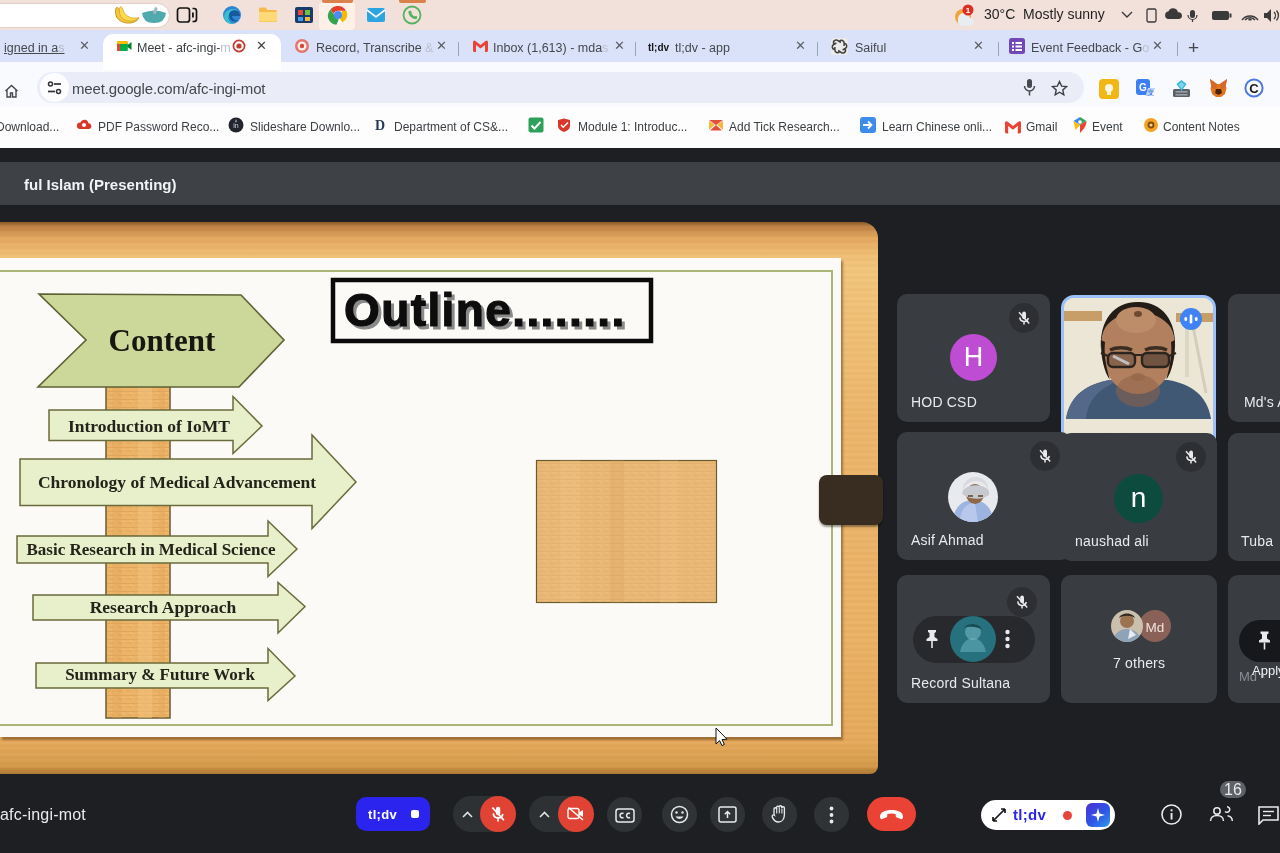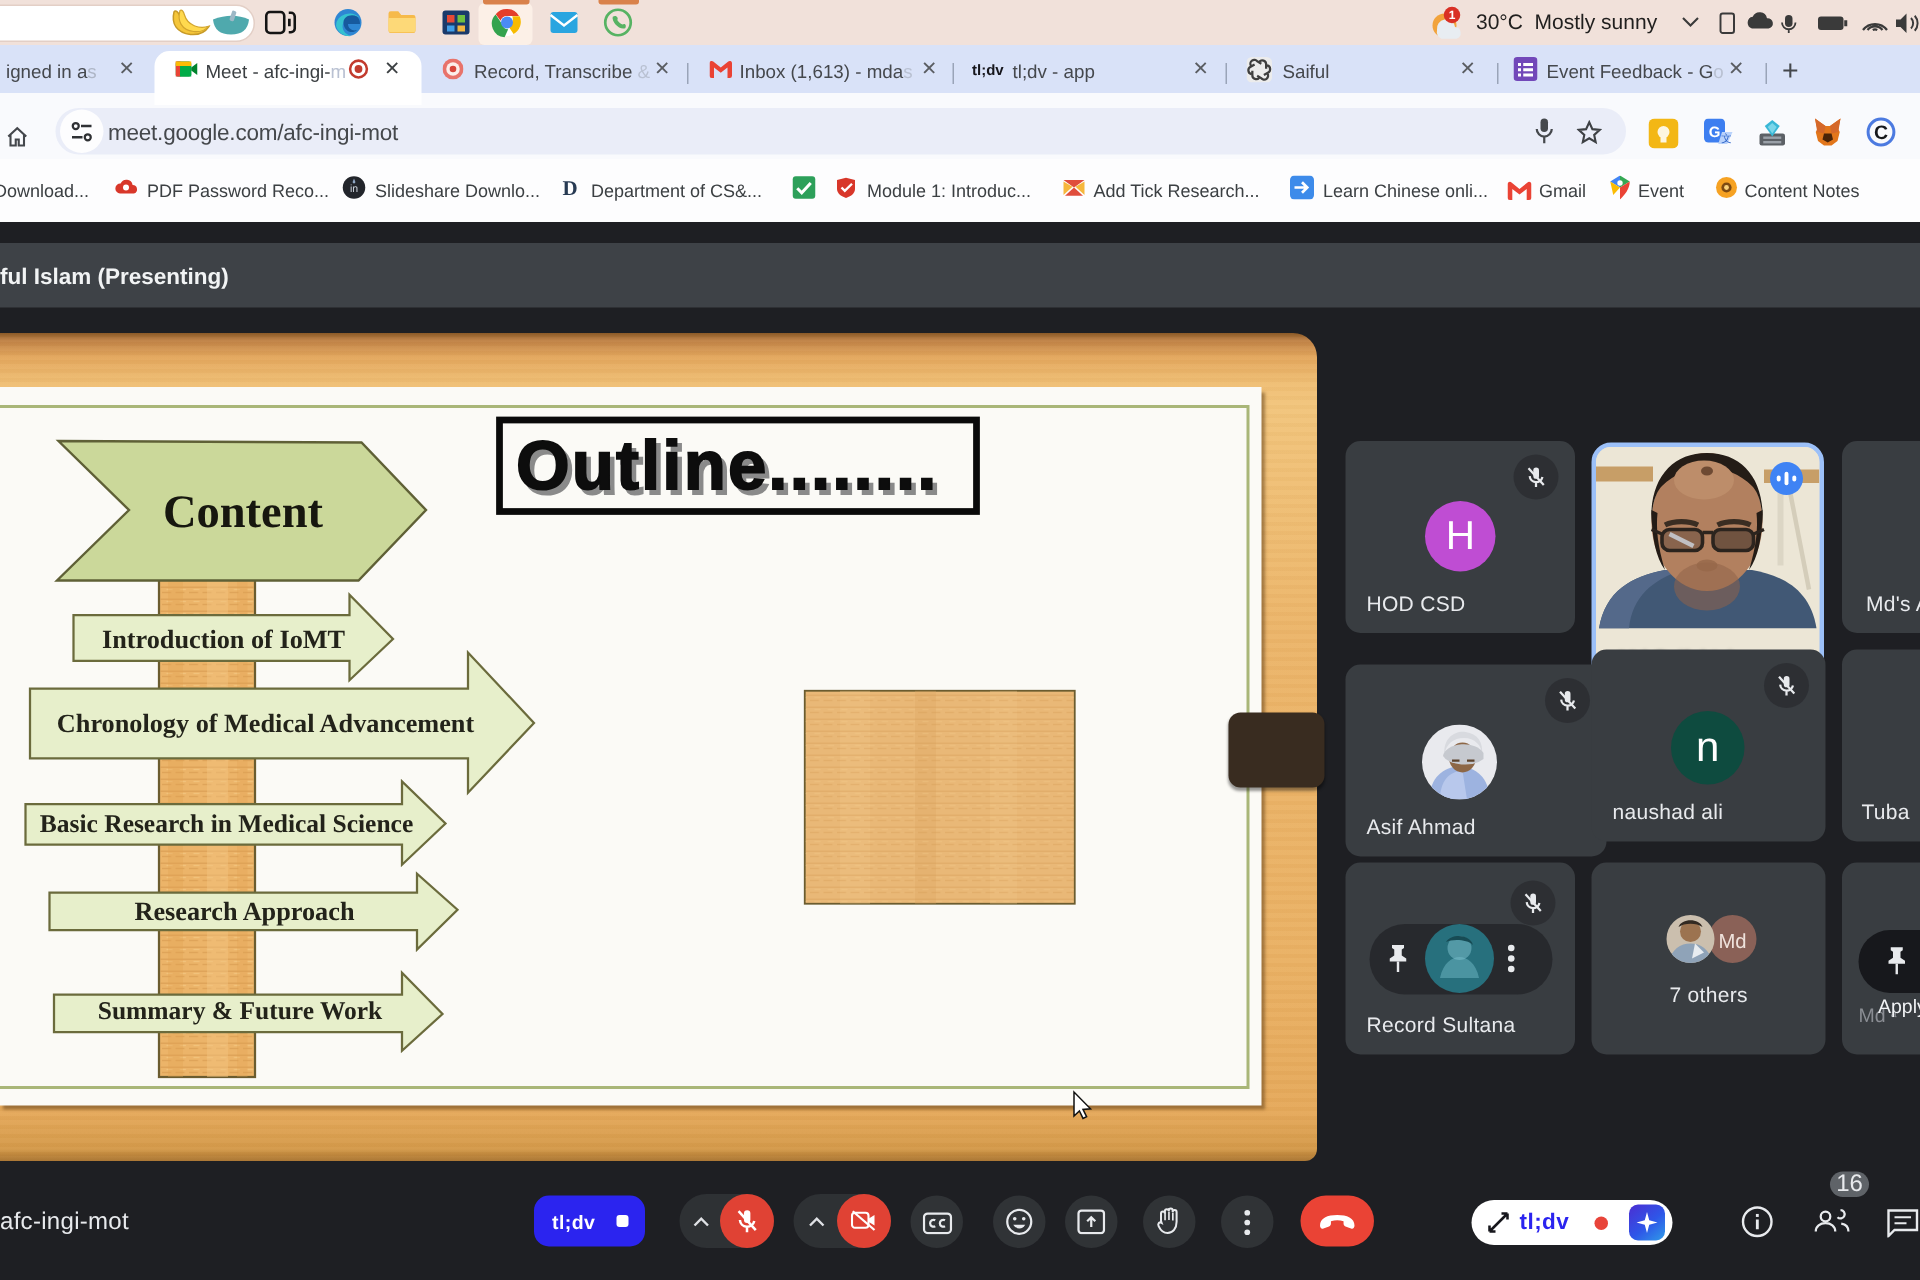--- a/index.html
+++ b/index.html
@@ -29,21 +29,21 @@
   #urltxt { left:72px; top:18px; font-size:15px; color:#45484c; letter-spacing:-0.15px; }
 
   
   #bookmarks { left:0; top:106px; width:1280px; height:42px; background:#fdfdfe; }
   .bm { position:absolute; top:14px; font-size:12px; color:#3c4043; white-space:nowrap; }
   .bmi { position:absolute; top:11px; width:16px; height:16px; }
 
   
   #meet { left:0; top:148px; width:1280px; height:705px; background:#1e1f23; }
   #presentbar { left:0; top:14px; width:1280px; height:43px; background:#3e4247; color:#f1f3f4; font-size:15px; font-weight:bold; }
-  #presentbar span { position:absolute; left:0; top:14px; }
+  #presentbar span { position:absolute; left:0; top:14px;padding-left:24px; }
 
   
   #wood { left:0; top:74px; width:878px; height:552px; border-radius:0 16px 8px 0;
      background:
        repeating-linear-gradient(180deg, rgba(120,70,20,0.028) 0 3px, rgba(255,255,255,0.025) 3px 6px),
        linear-gradient(180deg,#8a5a28 0,#c08246 5px,#e3a75d 16px,#f0bf75 34px,#f2c57c 48px,#ecb56a 200px,#eab164 420px,#e5a95b 520px,#d49a4a 544px,#a97430 552px);
   }
   #sheet { left:0; top:36px; width:841px; height:479px; background:#fbfaf6; box-shadow:2px 3px 2px rgba(100,65,25,0.55); }
   #greenborder { left:-10px; top:48px; width:843px; height:456px; border:2px solid #a9b678; }
   #browntab { left:819px; top:253px; width:64px; height:50px; background:#392c20; border-radius:8px; box-shadow:0 2px 2px rgba(0,0,0,0.4); }
@@ -135,21 +135,21 @@
     <path d="M42 8 a4.5 4.5 0 0 0 9 0 M46.5 12 v3" stroke="#3a3a3a" stroke-width="1.2" fill="none"></path>
     <rect x="66" y="4" width="17" height="9" rx="2" fill="#3a3a3a"></rect>
       <rect x="83.5" y="6.5" width="2" height="4" fill="#3a3a3a"></rect>
     <path d="M96 13 a10 10 0 0 1 16 0 M99 13 a6.5 6.5 0 0 1 10 0 M102.5 13 a3 3 0 0 1 3 0" stroke="#3a3a3a" stroke-width="1.5" fill="none"></path>
     <path d="M118 6 h3 l4 -4 v13 l-4 -4 h-3 Z" fill="#3a3a3a"></path>
     <path d="M128 5 a5 5 0 0 1 0 7 M130.5 3.5 a7.5 7.5 0 0 1 0 10" stroke="#3a3a3a" stroke-width="1.3" fill="none"></path>
   </svg>
 </div>
 
 <div class="abs" id="tabstrip">
-  <div class="tab" style="left:4px;top:11px;">igned in a<span style="color:#aeb6c6">s</span></div>
+  <div class="tab" style="left:4px;top:11px;text-decoration:underline;">igned in a<span style="color:#aeb6c6">s</span></div>
   <div class="tclose" style="left:79px">✕</div>
   <div class="abs" id="activetab"></div>
   <svg class="abs" style="left:117px;top:9px" width="15" height="14" viewBox="0 0 15 14">
     <rect x="0" y="2" width="10.5" height="10" rx="1.5" fill="#00832d"></rect>
     <rect x="0" y="2" width="3.4" height="10" fill="#ea4335"></rect>
     <rect x="0" y="2" width="10.5" height="3" fill="#fbbc04"></rect>
     <rect x="3" y="5" width="7.5" height="7" fill="#00ac47"></rect>
     <path d="M10.5 6 l4 -3 v8 l-4 -3Z" fill="#00832d"></path>
   </svg>
   <div class="tab" style="left:137px;top:11px;color:#3c4043">Meet - afc-ingi-<span style="color:#b9c1d2">m</span></div>
@@ -412,21 +412,21 @@
         <rect x="10.9" y="4" width="2.6" height="4" rx="1.3" fill="#fff"></rect>
       </svg>
     </div>
     <div class="tname" style="left:15px;bottom:9px;font-size:13.5px;text-shadow:0 1px 3px rgba(0,0,0,0.8)">Md Saiful Islam</div>
   </div>
 
   <div class="tile" style="left:1228px;top:146px;width:60px;height:128px;border-radius:10px 0 0 10px">
     <div class="tname" style="left:16px">Md's A</div>
   </div>
 
-  <div class="tile" style="left:897px;top:295px;width:174px;height:128px">
+  <div class="tile" style="left:897px;top:284px;width:174px;height:128px">
     <div class="micchip"></div>
     <svg class="abs" style="right:18px;top:16px" width="16" height="16" viewBox="0 0 16 16">
       <rect x="6.2" y="1.6" width="3.8" height="7.6" rx="1.9" fill="#e8eaed"></rect>
       <path d="M3.8 7.4 a4.3 4.3 0 0 0 8.5 0.6 M8 11.9 v2.7" stroke="#e8eaed" stroke-width="1.5" fill="none"></path>
       <line x1="3" y1="2.2" x2="13.2" y2="13.4" stroke="#e8eaed" stroke-width="1.5"></line>
     </svg>
     <svg class="abs" style="left:51px;top:40px" width="50" height="50" viewBox="0 0 50 50">
       <circle cx="25" cy="25" r="25" fill="#e9eaee"></circle>
       <clipPath id="cpA">
           <circle cx="25" cy="25" r="25"></circle>

